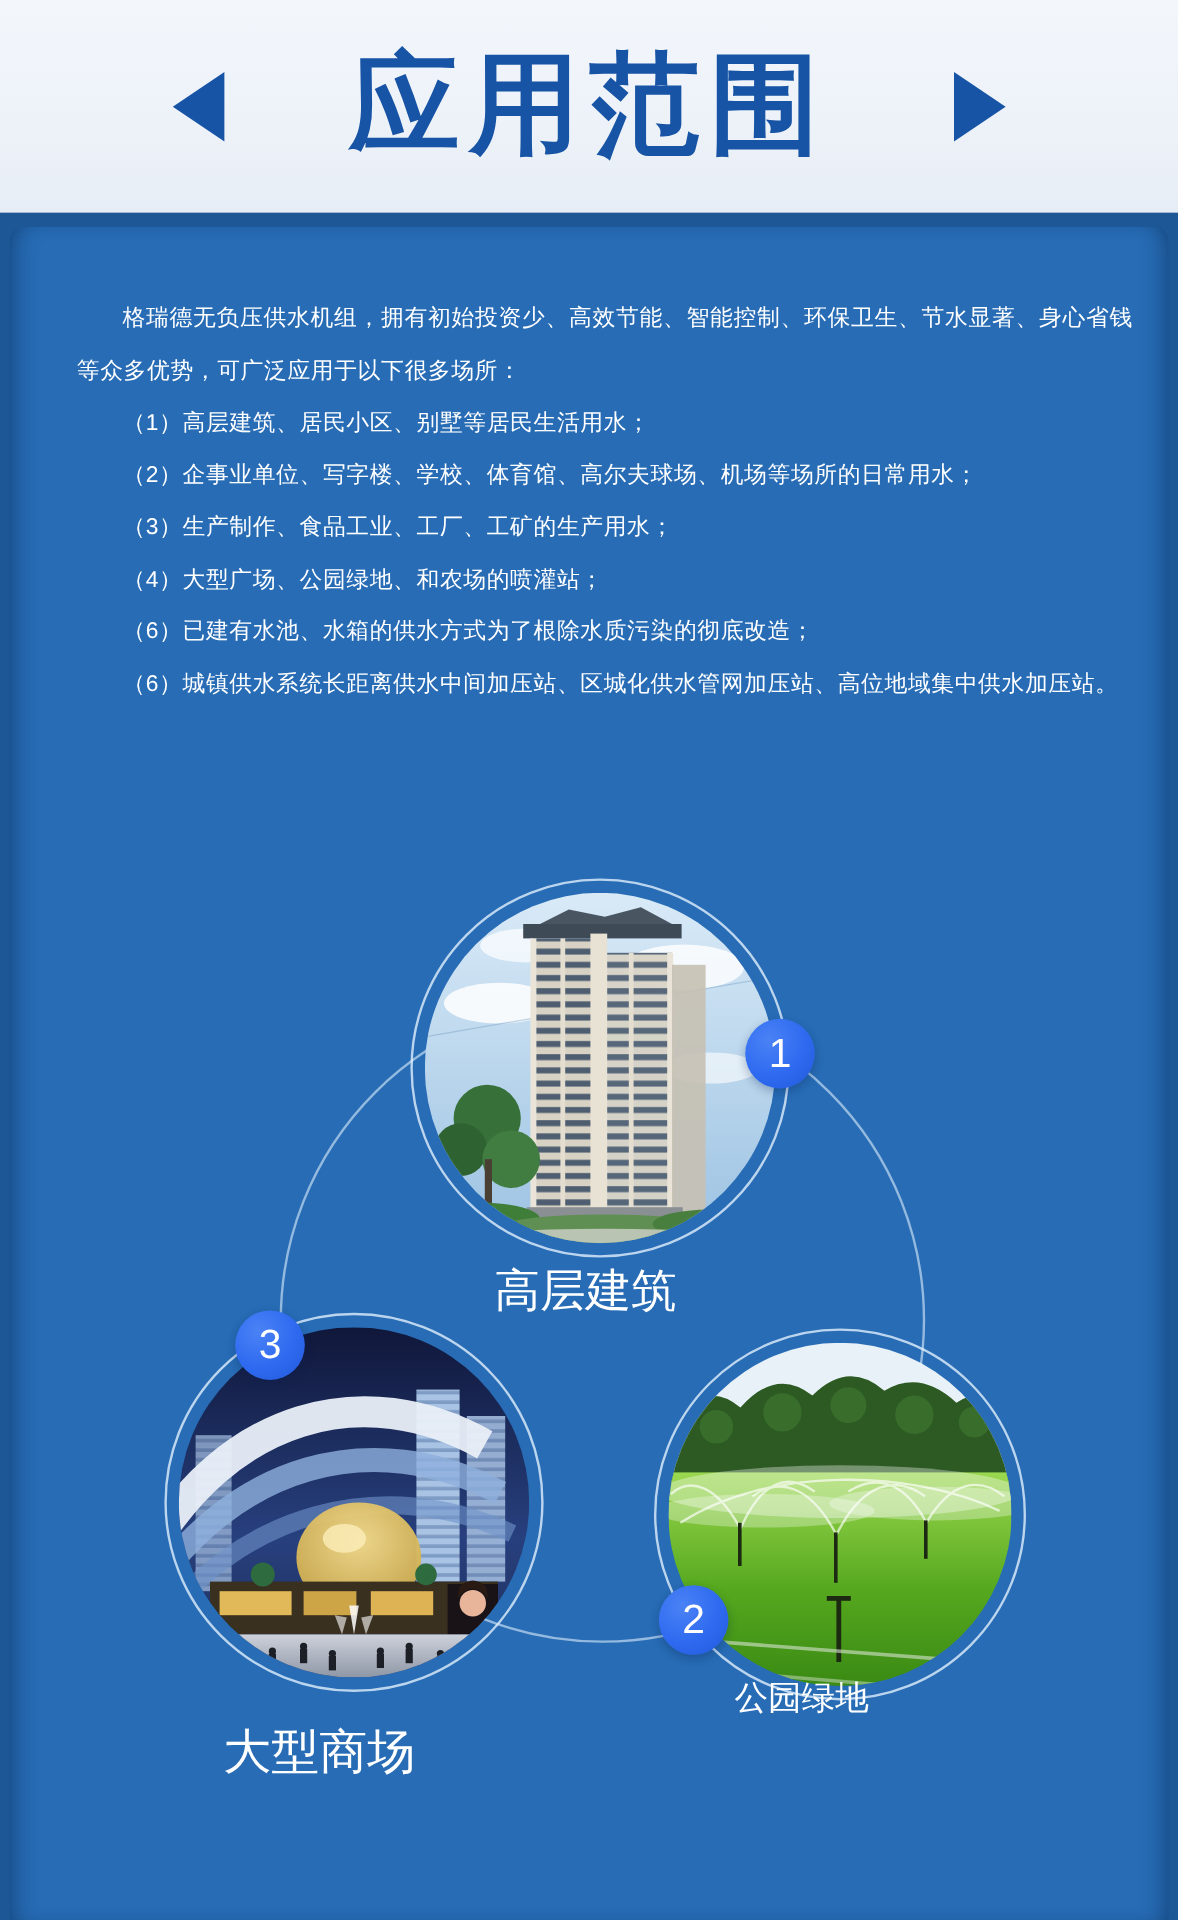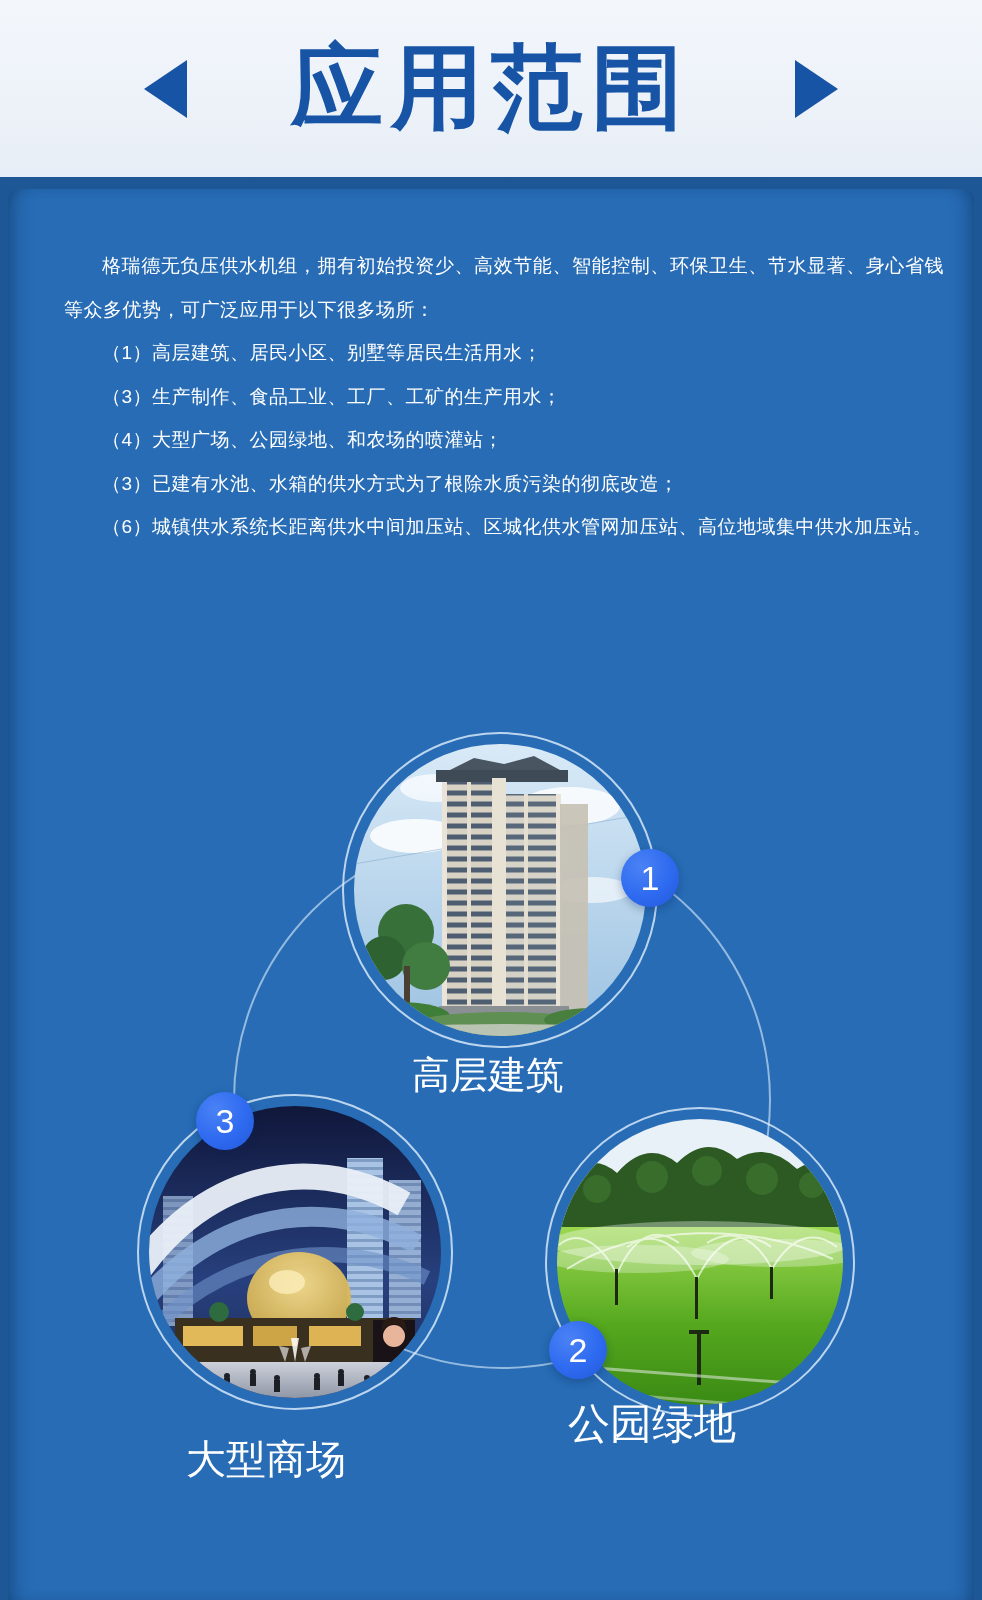--- a/index.html
+++ b/index.html
@@ -59,40 +59,41 @@
   }
   .badge.b1{left:621px;top:849px;}
   .badge.b3{left:196px;top:1092px;}
   .badge.b2{left:549px;top:1321px;}
   .scene-label{
     position:absolute;width:400px;text-align:center;color:var(--textWhite);
     font-weight:500;white-space:nowrap;
   }
   .scene-label.l1{left:288px;top:1050px;font-size:38px;}
   .scene-label.l2{left:66px;top:1396px;font-size:40px;margin-top:36px;}
-  .scene-label.l3{left:452px;top:1396px;font-size:42px;}
+  .scene-label.l3{left:468px;top:1396px;font-size:28px;}
 </style>
 </head>
 <body>
 
 <div class="page">
 
   <header class="header">
     <span class="arrow left"></span>
     <h1 class="title">应用范围</h1>
     <span class="arrow right"></span>
   </header>
 
   <section class="panel">
     <div class="textblock">
       <p>格瑞德无负压供水机组，拥有初始投资少、高效节能、智能控制、环保卫生、节水显著、身心省钱等众多优势，可广泛应用于以下很多场所：</p>
       <p>（1）高层建筑、居民小区、别墅等居民生活用水；</p>
+      <p>（2）企事业单位、写字楼、学校、体育馆、高尔夫球场、机场等场所的日常用水；</p>
       <p>（3）生产制作、食品工业、工厂、工矿的生产用水；</p>
       <p>（4）大型广场、公园绿地、和农场的喷灌站；</p>
-      <p>（3）已建有水池、水箱的供水方式为了根除水质污染的彻底改造；</p>
+      <p>（6）已建有水池、水箱的供水方式为了根除水质污染的彻底改造；</p>
       <p>（6）城镇供水系统长距离供水中间加压站、区城化供水管网加压站、高位地域集中供水加压站。</p>
     </div>
   </section>
 
   <div class="collage">
 
     <svg class="link-lines" width="982" height="1600" viewBox="0 0 982 1600">
       <circle cx="502" cy="1100" r="268" fill="none" stroke="rgba(222,238,252,0.6)" stroke-width="2"></circle>
     </svg>
 

